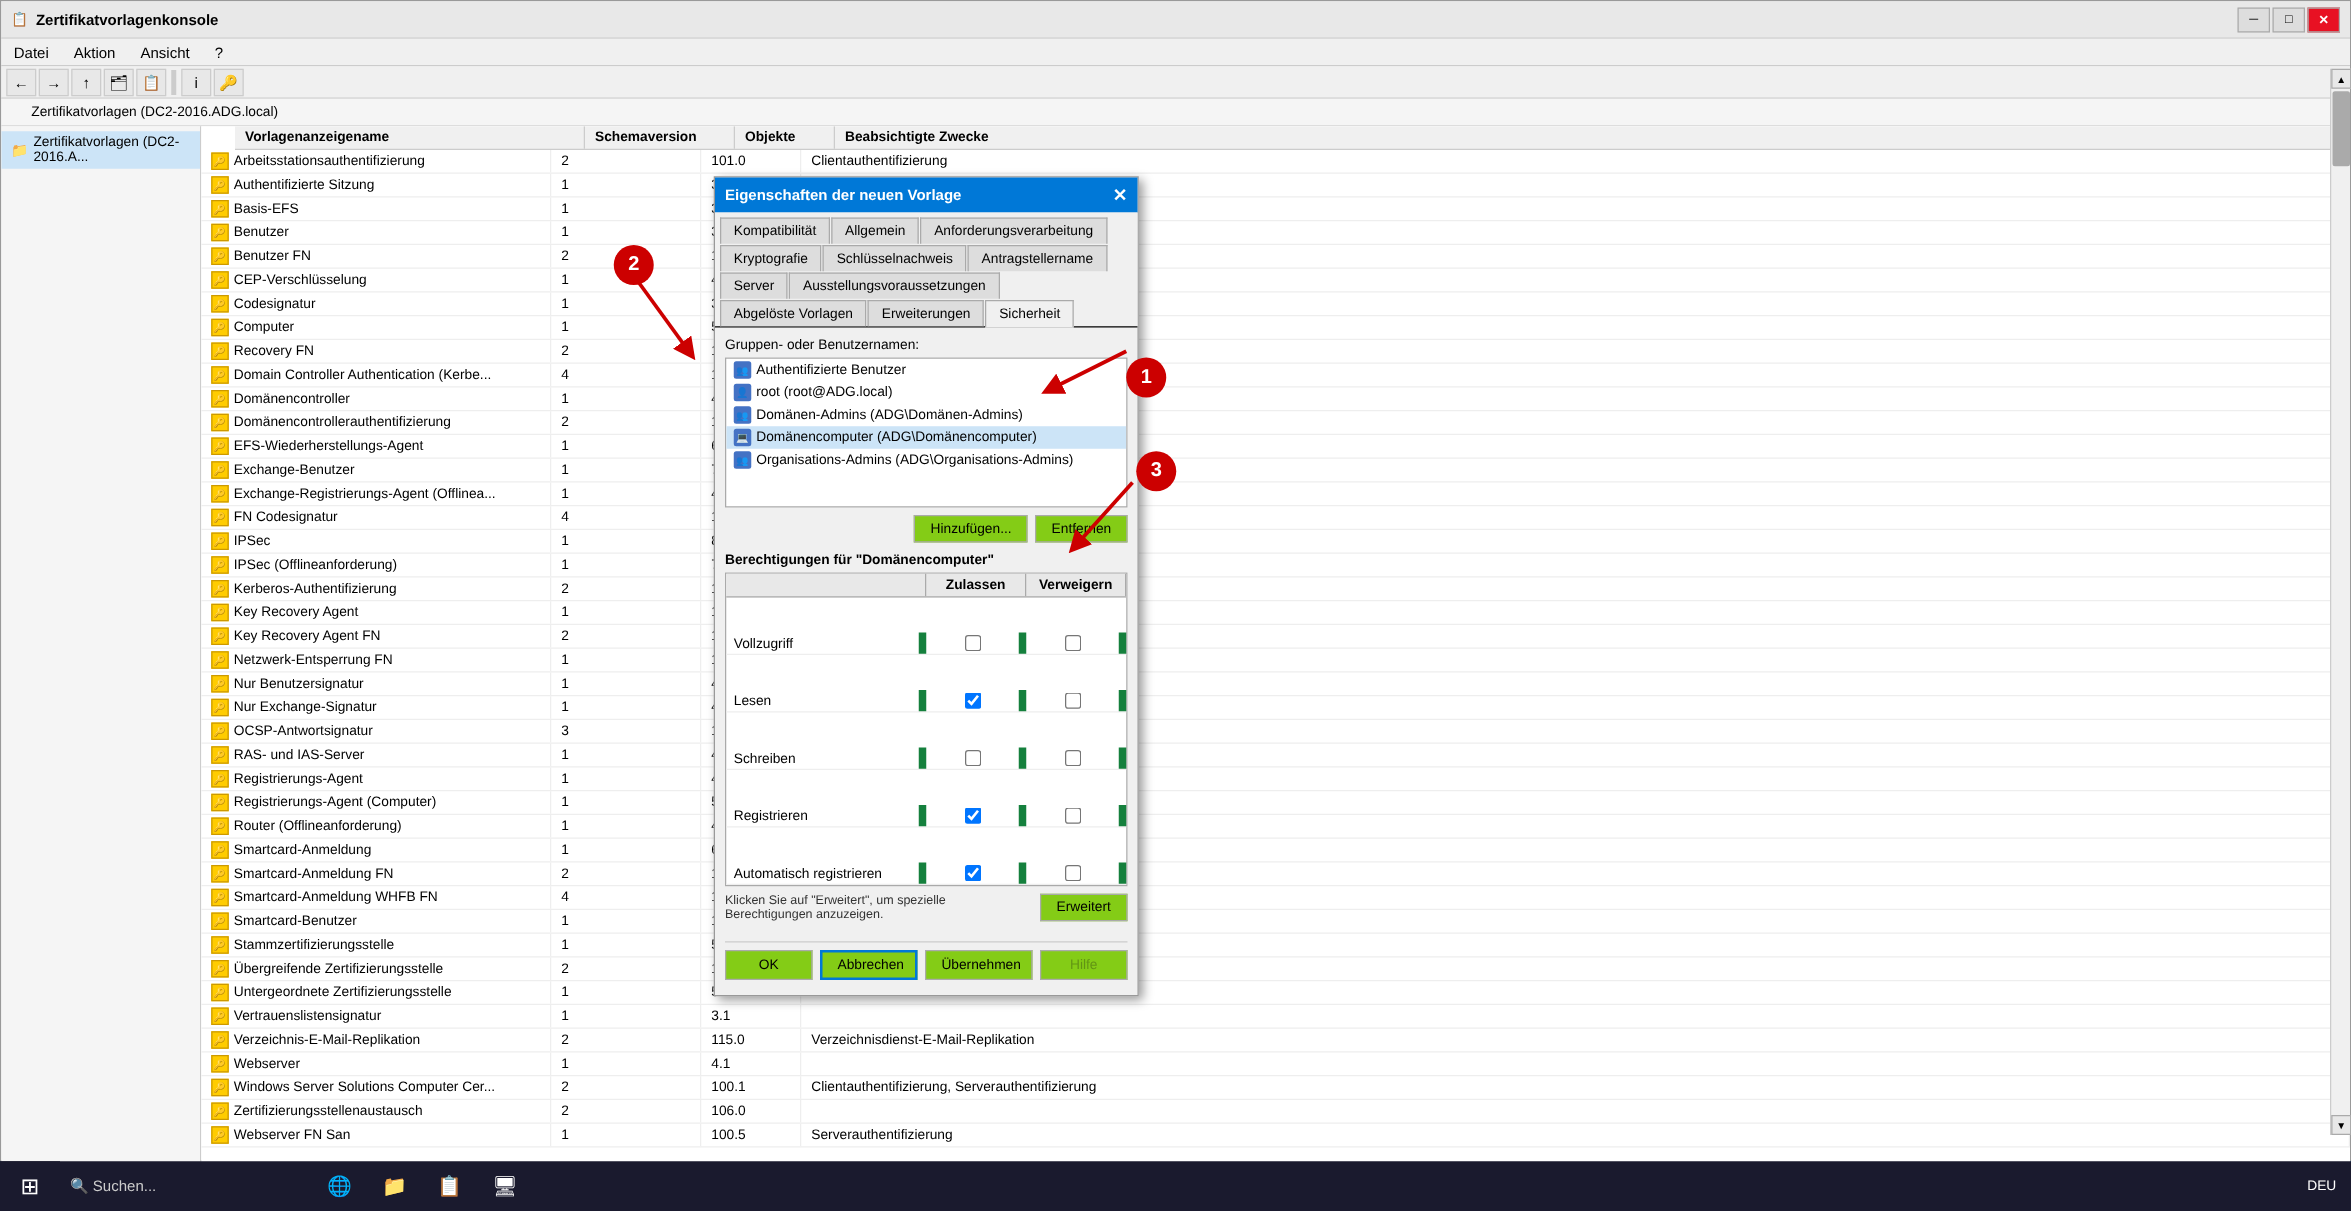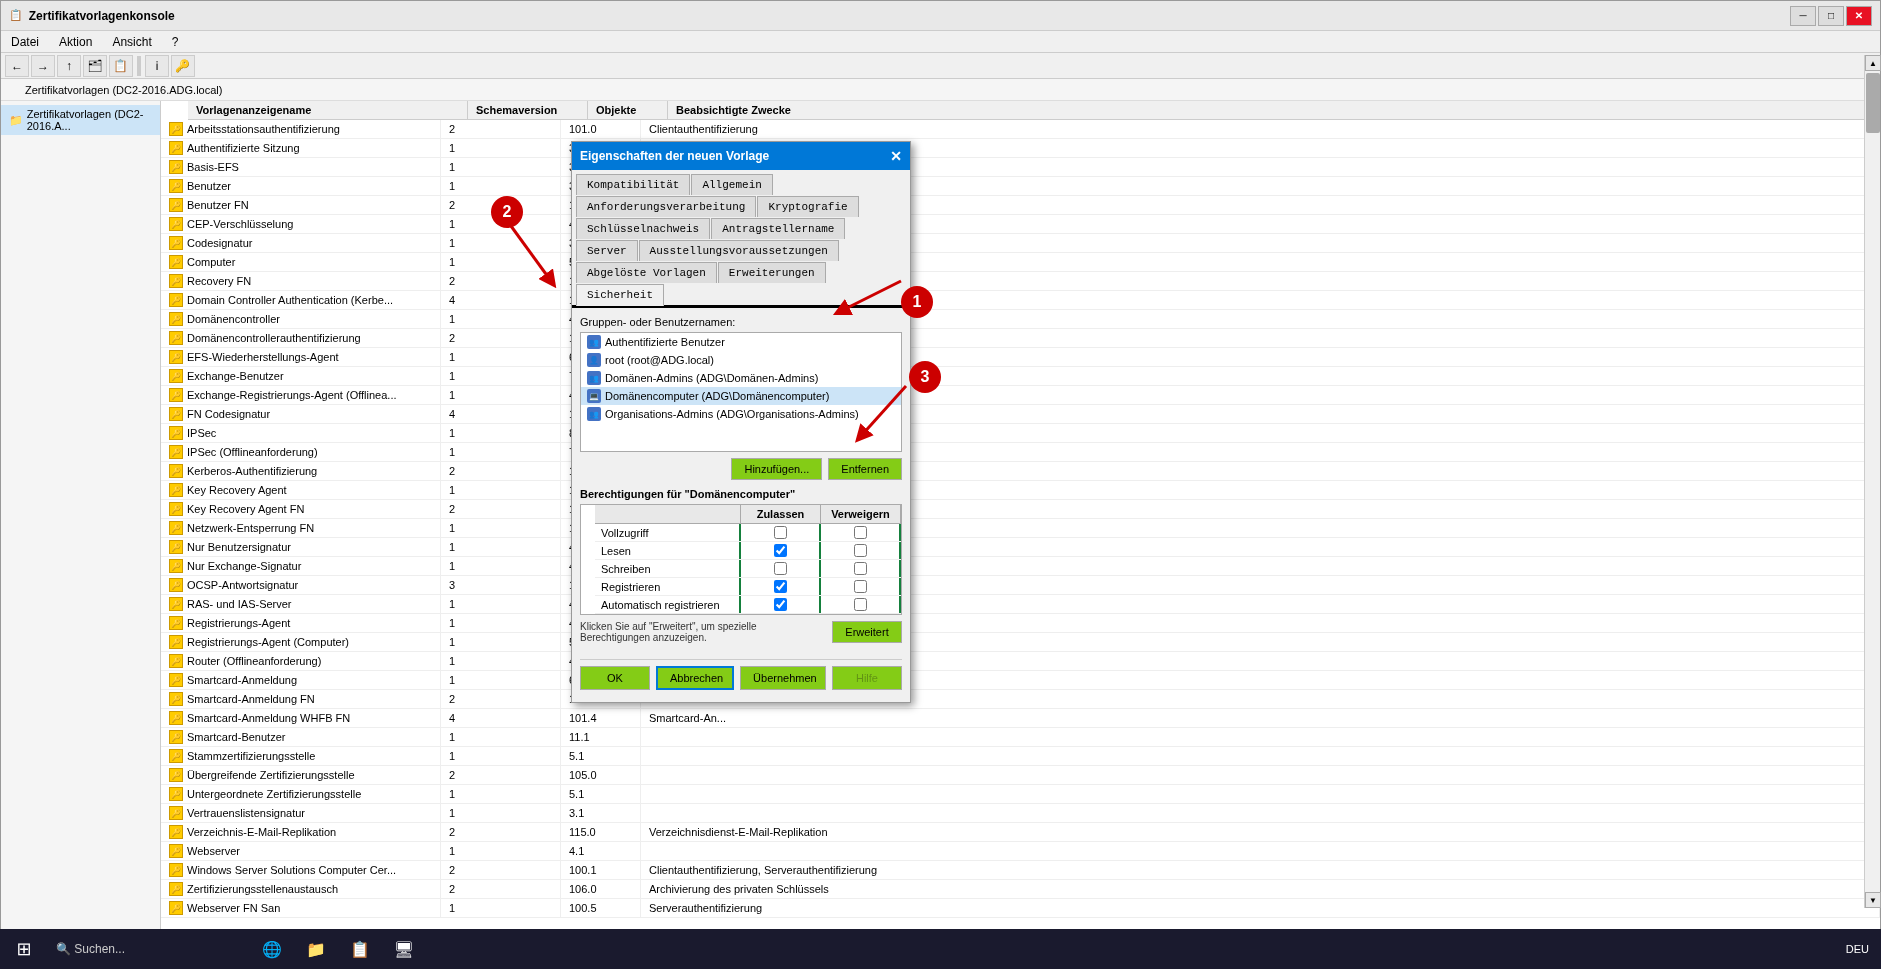--- a/index.html
+++ b/index.html
@@ -253,24 +253,23 @@
     }
     .dialog-close {
       margin-left: auto;
       cursor: pointer;
       font-size: 14px;
     }
     .dialog-tabs {
       display: flex;
       flex-wrap: wrap;
       background: #f0f0f0;
-      border-bottom: 3px solid #000000;
+      border-bottom: 1px solid #000000;
       padding: 4px 4px 0;
       gap: 1px;
-      font-family: Liberation Mono, monospace;
     }
     .dialog-tab {
       padding: 4px 10px;
       font-size: 11px;
       background: #ddd;
       border: 1px solid #aaa;
       border-bottom: none;
       cursor: pointer;
     }
     .dialog-tab.active {
@@ -333,21 +332,20 @@
     .permissions-label {
       font-size: 11px;
       font-weight: bold;
       margin-bottom: 4px;
     }
     .permissions-table {
       width: 100%;
       border: 1px solid #aaa;
       background: white;
       margin-bottom: 6px;
-      padding-left: 14px;
     }
     .permissions-header {
       display: grid;
       grid-template-columns: 1fr 80px 80px;
       background: #e8e8e8;
       border-bottom: 1px solid #aaa;
       font-size: 11px;
       font-weight: bold;
     }
     .perm-header-cell {
@@ -357,24 +355,25 @@
     }
     .perm-header-cell:first-child { text-align: left; }
     .permissions-row {
       display: grid;
       grid-template-columns: 1fr 80px 80px;
       border-bottom: 1px solid #eee;
       font-size: 11px;
     }
     .perm-cell {
       padding: 2px 6px;
-      border-right: 2px solid #15803d;
+      border-right: 6px solid #15803d;
       display: flex;
       align-items: center;
       justify-content: center;
+      margin-top: 28px;
     }
     .perm-cell:first-child { justify-content: flex-start; }
     .checkbox-input {
       width: 13px;
       height: 13px;
       cursor: pointer;
     }
     .dialog-footer-text {
       font-size: 10px;
       color: #333;
@@ -864,21 +863,20 @@
             <div class="table-cell">100.1</div>
             <div class="table-cell">Clientauthentifizierung, Serverauthentifizierung</div>
           </div>
           <div class="table-row">
             <div class="table-cell">
               <span class="cert-icon">🔑</span>
               <span>Zertifizierungsstellenaustausch</span>
             </div>
             <div class="table-cell">2</div>
             <div class="table-cell">106.0</div>
-            <div class="table-cell">Archivierung des privaten Schlüssels</div>
           </div>
           <div class="table-row">
             <div class="table-cell">
               <span class="cert-icon">🔑</span>
               <span>Webserver FN San</span>
             </div>
             <div class="table-cell">1</div>
             <div class="table-cell">100.5</div>
             <div class="table-cell">Serverauthentifizierung</div>
           </div>

